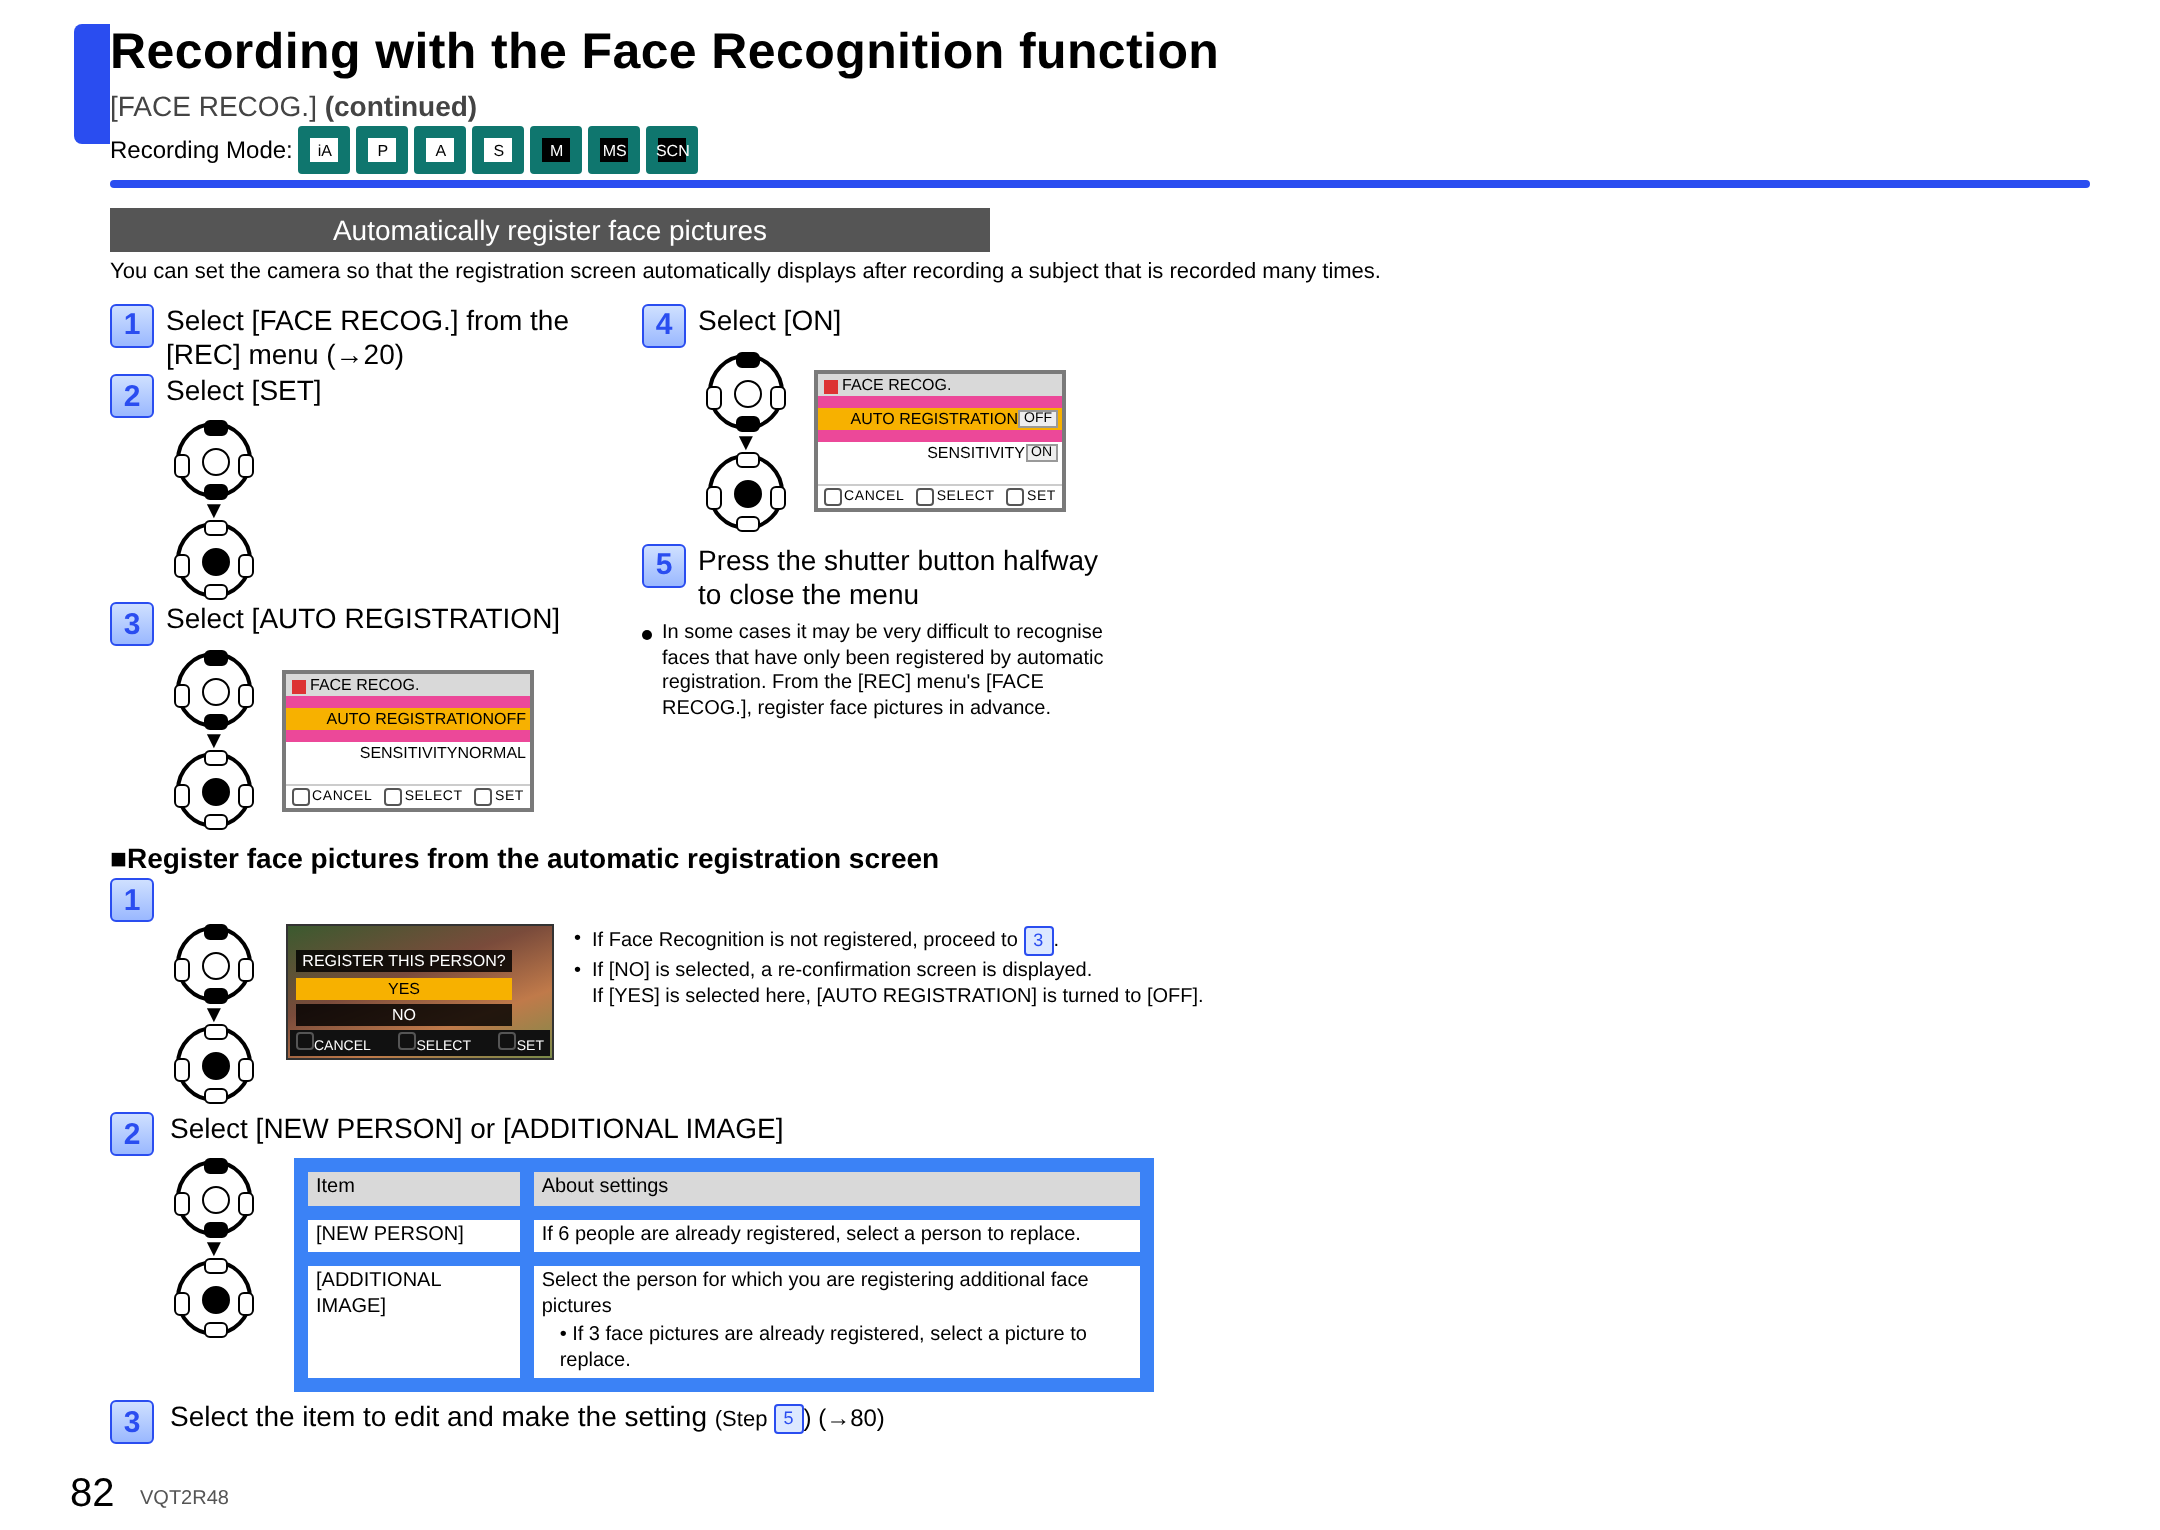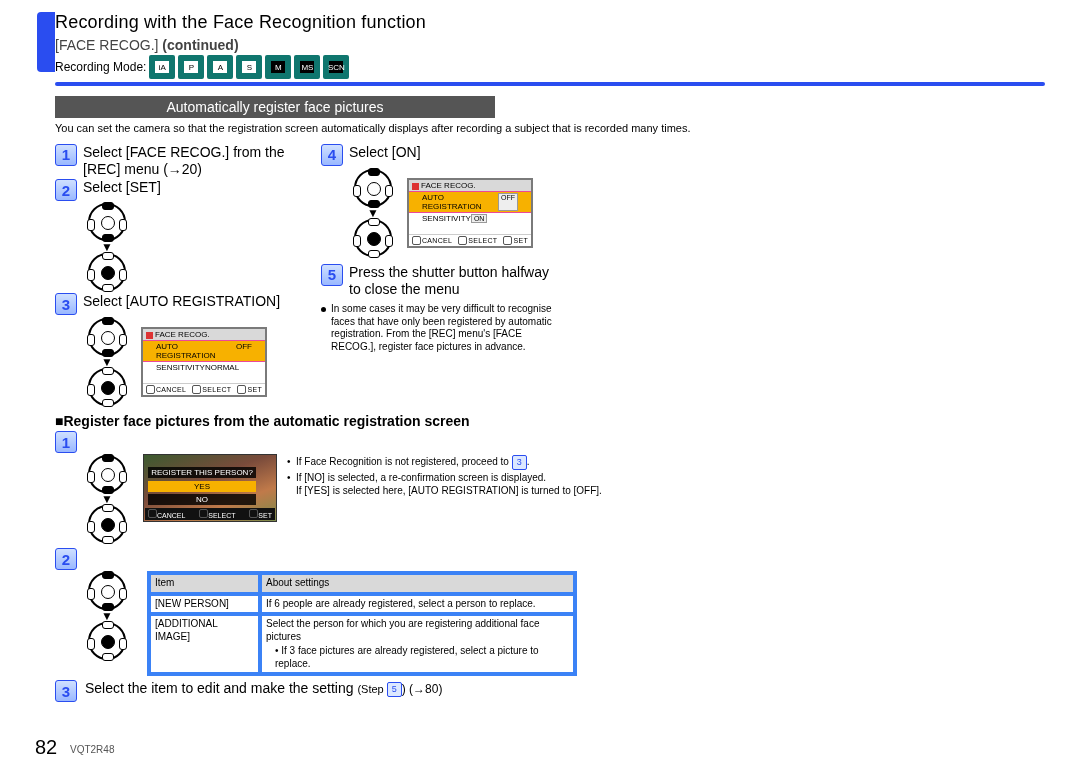--- a/index.html
+++ b/index.html
@@ -1,17 +1,17 @@
 <!DOCTYPE html>
 <html><head>
 <meta charset="utf-8">
 <style>
 html,body{margin:0;padding:0;background:#fff;font-family:Arial,Helvetica,sans-serif;color:#000}
 .page{position:relative;width:1080px;height:765px;background:#fff;box-sizing:border-box;padding:10px 35px 5px 55px}
-.title{font-size:18px;font-weight:400;margin:2px 0 0 0;letter-spacing:.2px}
+.title{font-size:25px;font-weight:700;margin:2px 0 0 0;letter-spacing:.2px}
 .sub{font-size:14px;color:#444;margin-top:4px}
 .cont{font-weight:700}
 .recmode{font-size:12px;margin-top:2px;display:flex;align-items:center;gap:3px}
 .modeicon{display:inline-flex;width:14px;height:12px;border:6px solid #0f766e;border-radius:2px;font-size:8px;align-items:center;justify-content:center;background:#fff}
 .modeicon.dk{background:#000;color:#fff}
 .rule{height:4px;background:#2a4df0;margin:3px 0 10px 0;border-radius:2px}
 .tab{position:absolute;left:37px;top:12px;width:18px;height:60px;background:#2a4df0;border-radius:4px 0 0 4px}
 .bar{background:#555;color:#fff;text-align:center;font-size:14px;padding:3px 0;width:440px;margin:3px 0 4px 0}
 .intro{font-size:11px;line-height:1.25;margin:4px 0 6px 0}
 .cols{display:flex;gap:14px}
@@ -28,21 +28,21 @@
 .btn.l{left:-1px;top:16px;width:6px;height:10px}
 .btn.r{right:-1px;top:16px;width:6px;height:10px}
 .btn.f{background:#000}
 .cent{position:absolute;top:13px;left:13px;width:12px;height:12px;border:1.5px solid #000;border-radius:50%}
 .cent.f{background:#000}
 .arrow{text-align:center;font-size:12px;line-height:1;margin:-1px 0}
 .padwrap{width:52px}
 .scr{width:122px;border:2px solid #7a7a7a;font-size:8px;background:#fff}
 .scr-h{background:#d9d9d9;padding:1px 3px;display:flex;align-items:flex-end;gap:2px}
 .scr-h .pi{width:7px;height:7px;background:#d33}
-.scr-row{display:flex;justify-content:flex-start;padding:1px 13px;border-top:1px solid #ec4899}
+.scr-row{display:flex;justify-content:flex-end;padding:1px 2px;border-top:6px solid #ec4899}
 .scr-row.hi{background:#f7b100}
 .scr-ft{background:#fff;padding:1px 3px;border-top:1px solid #ccc;font-size:7px;letter-spacing:.3px;display:flex;justify-content:space-between}
 .scr-ft span{display:flex;align-items:center;gap:1px}
 .ic{width:7px;height:7px;border:1px solid #555;border-radius:2px;display:inline-block}
 .onbox{border:1px solid #999;padding:0 2px;font-size:7px;background:#eee}
 .note{font-size:10px;line-height:1.25;margin:6px 0 0 0;padding-left:10px;position:relative}
 .note::before{content:"";position:absolute;left:0;top:4px;width:5px;height:5px;background:#000;border-radius:50%}
 .sect{font-size:13px;margin:6px 0 2px 0}
 .sect b{font-size:14px}
 .wide{display:flex;align-items:flex-start;gap:8px;margin:1px 0}
@@ -50,21 +50,21 @@
 .pstrip{position:absolute;background:rgba(0,0,0,.82);color:#fff;font-size:8px;padding:1px 3px;left:4px;right:20px;text-align:center}
 .pstrip.t1{top:12px}
 .pstrip.yes{top:26px;background:#f7b100;color:#000}
 .pstrip.no{top:39px}
 .pstrip.ft{bottom:1px;left:1px;right:1px;background:#111;font-size:7px;display:flex;justify-content:space-between}
 .bul{font-size:10px;line-height:1.3}
 .bul div{position:relative;padding-left:9px;margin:1px 0}
 .bul div::before{content:"•";position:absolute;left:0;top:0}
 .mini{display:inline-flex;width:13px;height:13px;border:1px solid #2a4df0;border-radius:2px;font-size:9px;align-items:center;justify-content:center;color:#2a4df0;background:#dce8ff;vertical-align:middle}
 table.set{border-collapse:collapse;font-size:10px;width:430px;margin-left:4px}
-table.set th,table.set td{border:4px solid #3b82f6;padding:2px 4px;text-align:left;vertical-align:top;line-height:1.25}
+table.set th,table.set td{border:7px solid #3b82f6;padding:2px 4px;text-align:left;vertical-align:top;line-height:1.25}
 table.set th{background:#d9d9d9;font-weight:400}
 .pgnum{position:absolute;left:35px;bottom:6px;font-size:20px}
 .docid{position:absolute;left:70px;bottom:10px;font-size:10px;color:#555}
 .tight{margin-top:2px}
 </style>
 </head>
 <body>
 
 <div class="page">
   <div class="tab"></div>
@@ -273,20 +273,21 @@
         </div>
     </div>
     <div class="bul" style="flex:1">
       <div><span>If Face Recognition is not registered, proceed to </span><span class="mini">3</span><span>.</span></div>
       <div><span>If [NO] is selected, a re-confirmation screen is displayed.</span><br><span>If [YES] is selected here, [AUTO REGISTRATION] is turned to [OFF].</span></div>
     </div>
   </div>
 
   <div class="wide" style="margin-top:4px">
     <div class="numbox">2</div>
+    <div class="steptxt">Select [NEW PERSON] or [ADDITIONAL IMAGE]</div>
   </div>
   <div style="display:flex;gap:10px;margin-left:26px;align-items:flex-start">
     <div class="padwrap">
       <div class="dpad">
           <div class="ring"></div>
           <div class="btn t f"></div>
           <div class="btn b f"></div>
           <div class="btn l"></div>
           <div class="btn r"></div>
           <div class="cent"></div>

